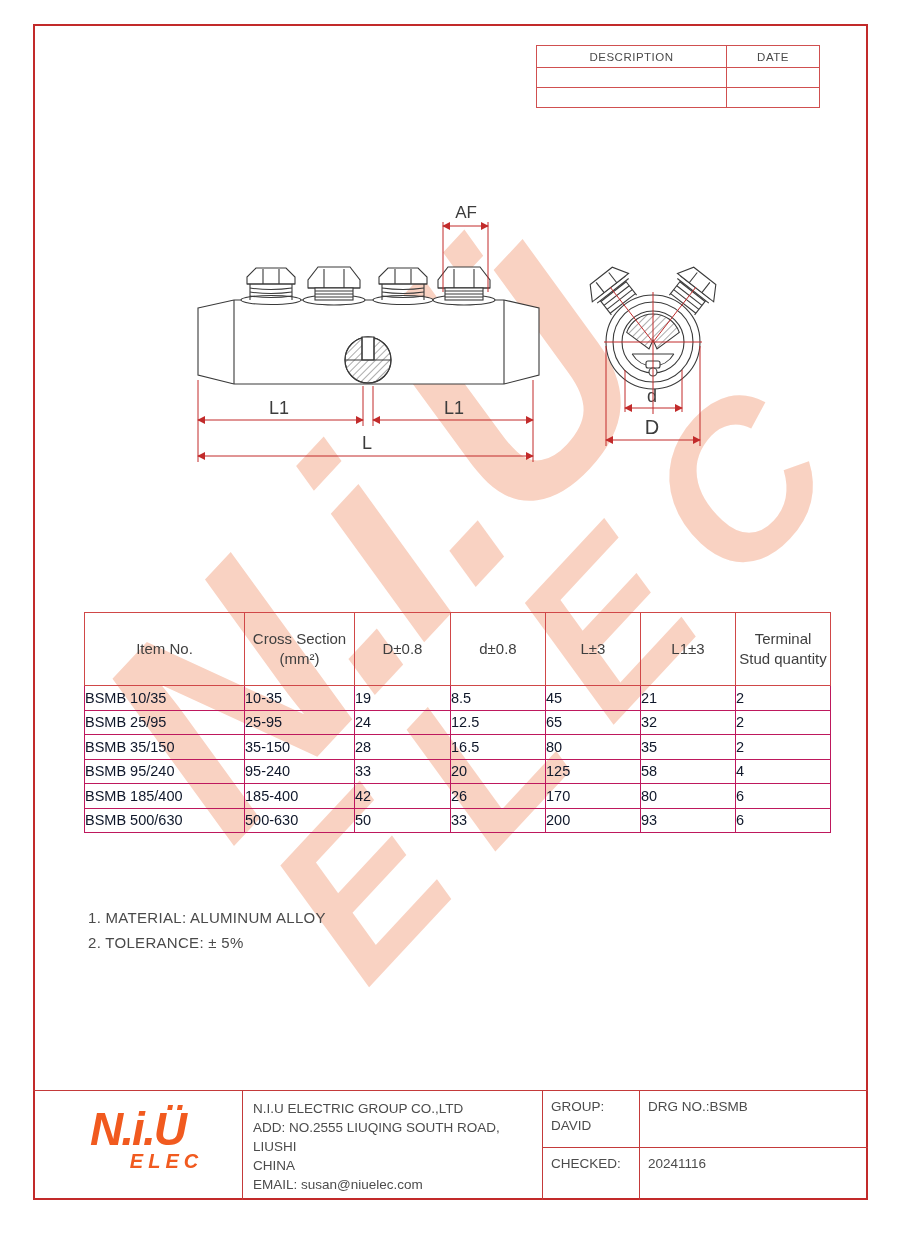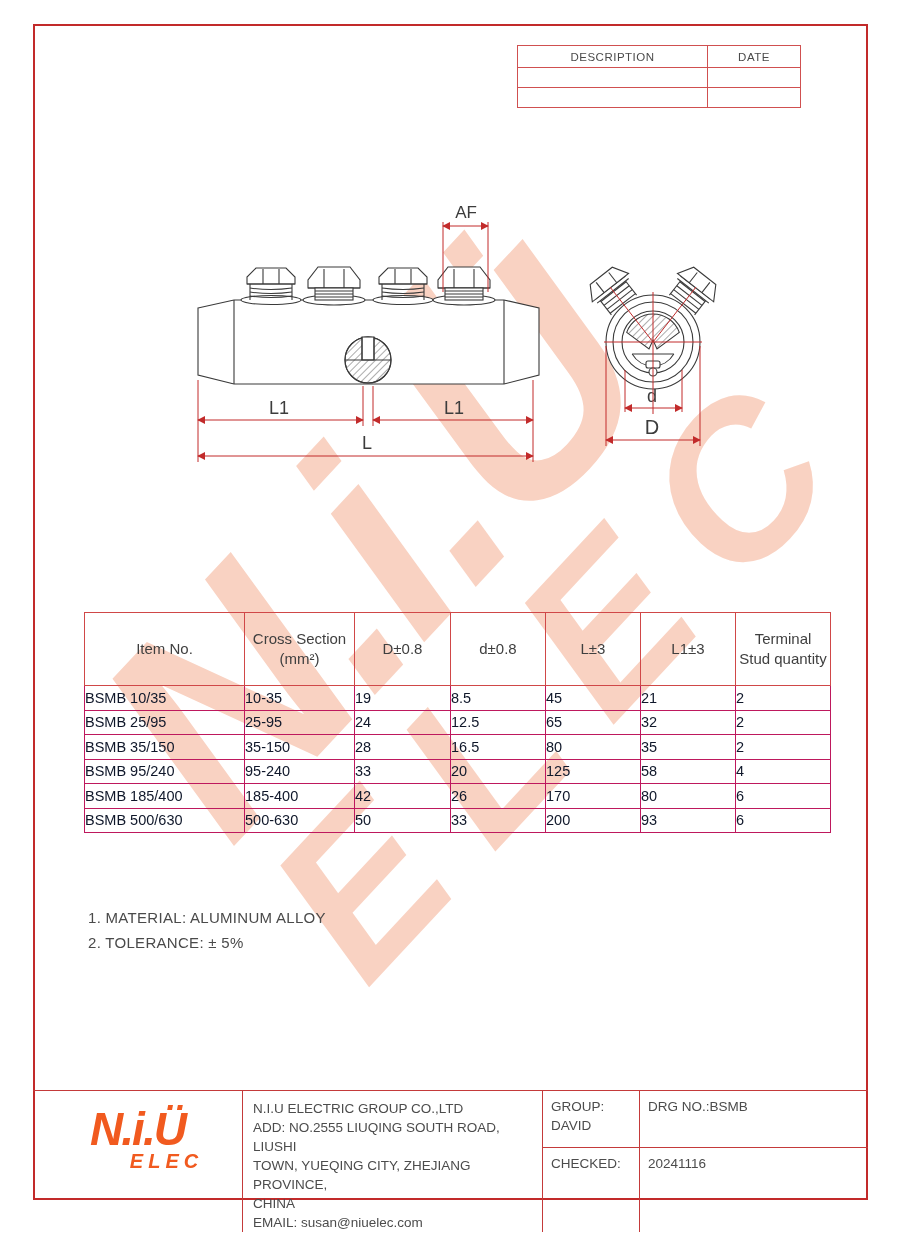--- a/index.html
+++ b/index.html
@@ -13,21 +13,21 @@
     transform:rotate(-47deg); transform-origin:50% 50%;
     font-style:italic; font-weight:bold; text-align:center;
     pointer-events:none; user-select:none;
   }
   .watermark .wm1 { display:block; font-size:295px; line-height:0.78; letter-spacing:-8px; }
   .watermark .wm2 { display:block; font-size:215px; line-height:1.0; letter-spacing:42px; margin-left:90px; }
   
   .frame { position:absolute; left:33px; top:24px; width:831px; height:1172px; border:2px solid #c22a2a; z-index:1; }
   
   .rev-table {
-    position:absolute; left:517px; top:45px; width:281px; z-index:2;
+    position:absolute; left:536px; top:45px; width:281px; z-index:2;
     border-collapse:collapse; table-layout:fixed;border-radius:23px;
   }
   .rev-table td, .rev-table th {
     border:1px solid #d05050; font-size:11.5px; font-weight:normal;
     color:#4a4a4a; text-align:center; letter-spacing:0.5px; padding:0;
   }
   .rev-table tr.hdr  td { height:21px; }
   .rev-table tr.blank td { height:19px; }
   
   .drawing { position:absolute; left:136px; top:196px; z-index:2; }
@@ -339,21 +339,20 @@
   <div class="title-block">
     <div class="tb-cell">
       <div class="logo" style="color: rgb(241, 90, 31);">
         <span class="logo-main">N.i.Ü</span>
         <span class="logo-sub">ELEC</span>
       </div>
     </div>
     <div class="tb-cell company tb-text">
       <div>N.I.U ELECTRIC GROUP CO.,LTD</div>
       <div>ADD: NO.2555 LIUQING SOUTH ROAD, LIUSHI</div>
-      <div>TOWN, YUEQING CITY, ZHEJIANG PROVINCE,</div>
       <div>CHINA</div>
       <div>EMAIL: susan@niuelec.com</div>
     </div>
     <div class="tb-cell tb-split">
       <div class="tb-sub tb-text">
         <div>GROUP:</div>
         <div>DAVID</div>
       </div>
       <div class="tb-sub tb-text">
         <div>CHECKED:</div>

